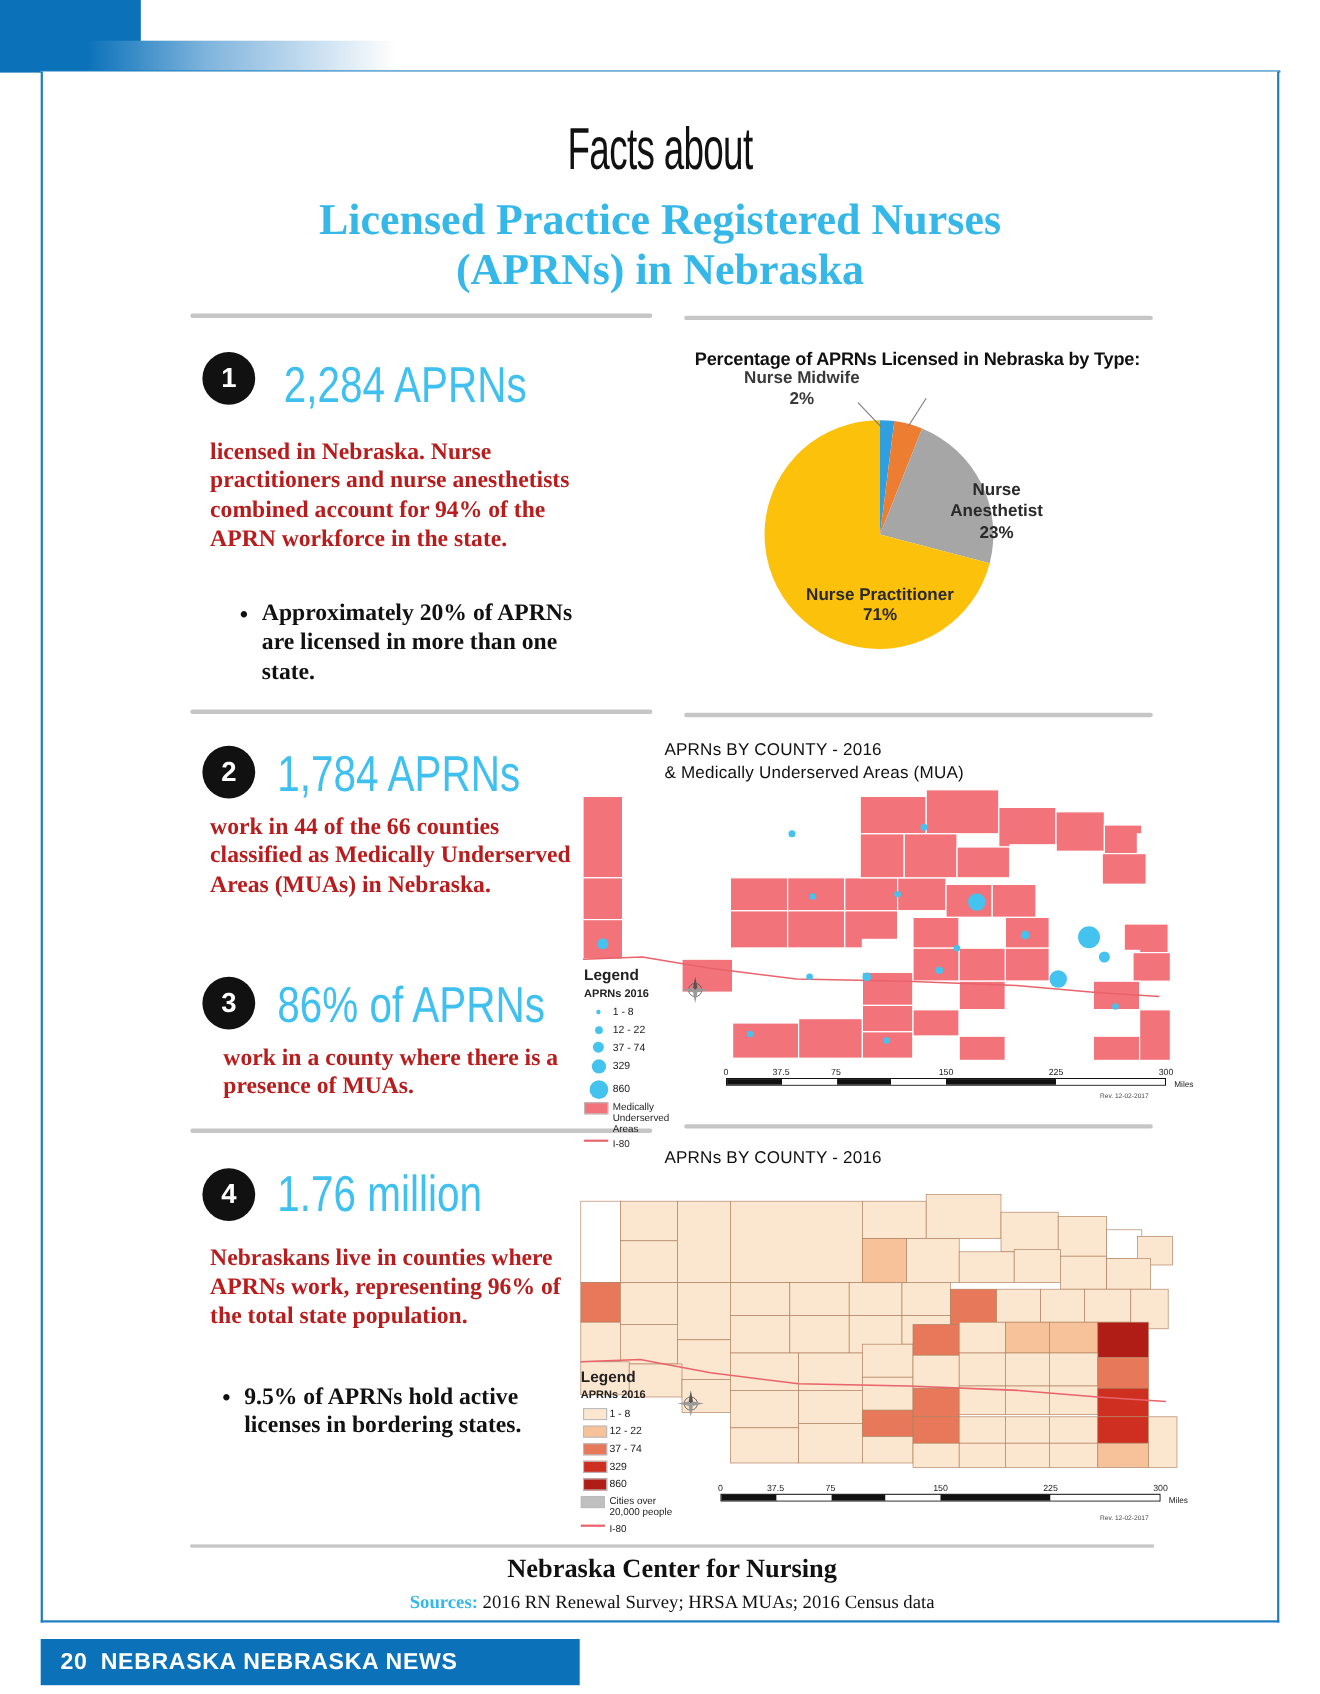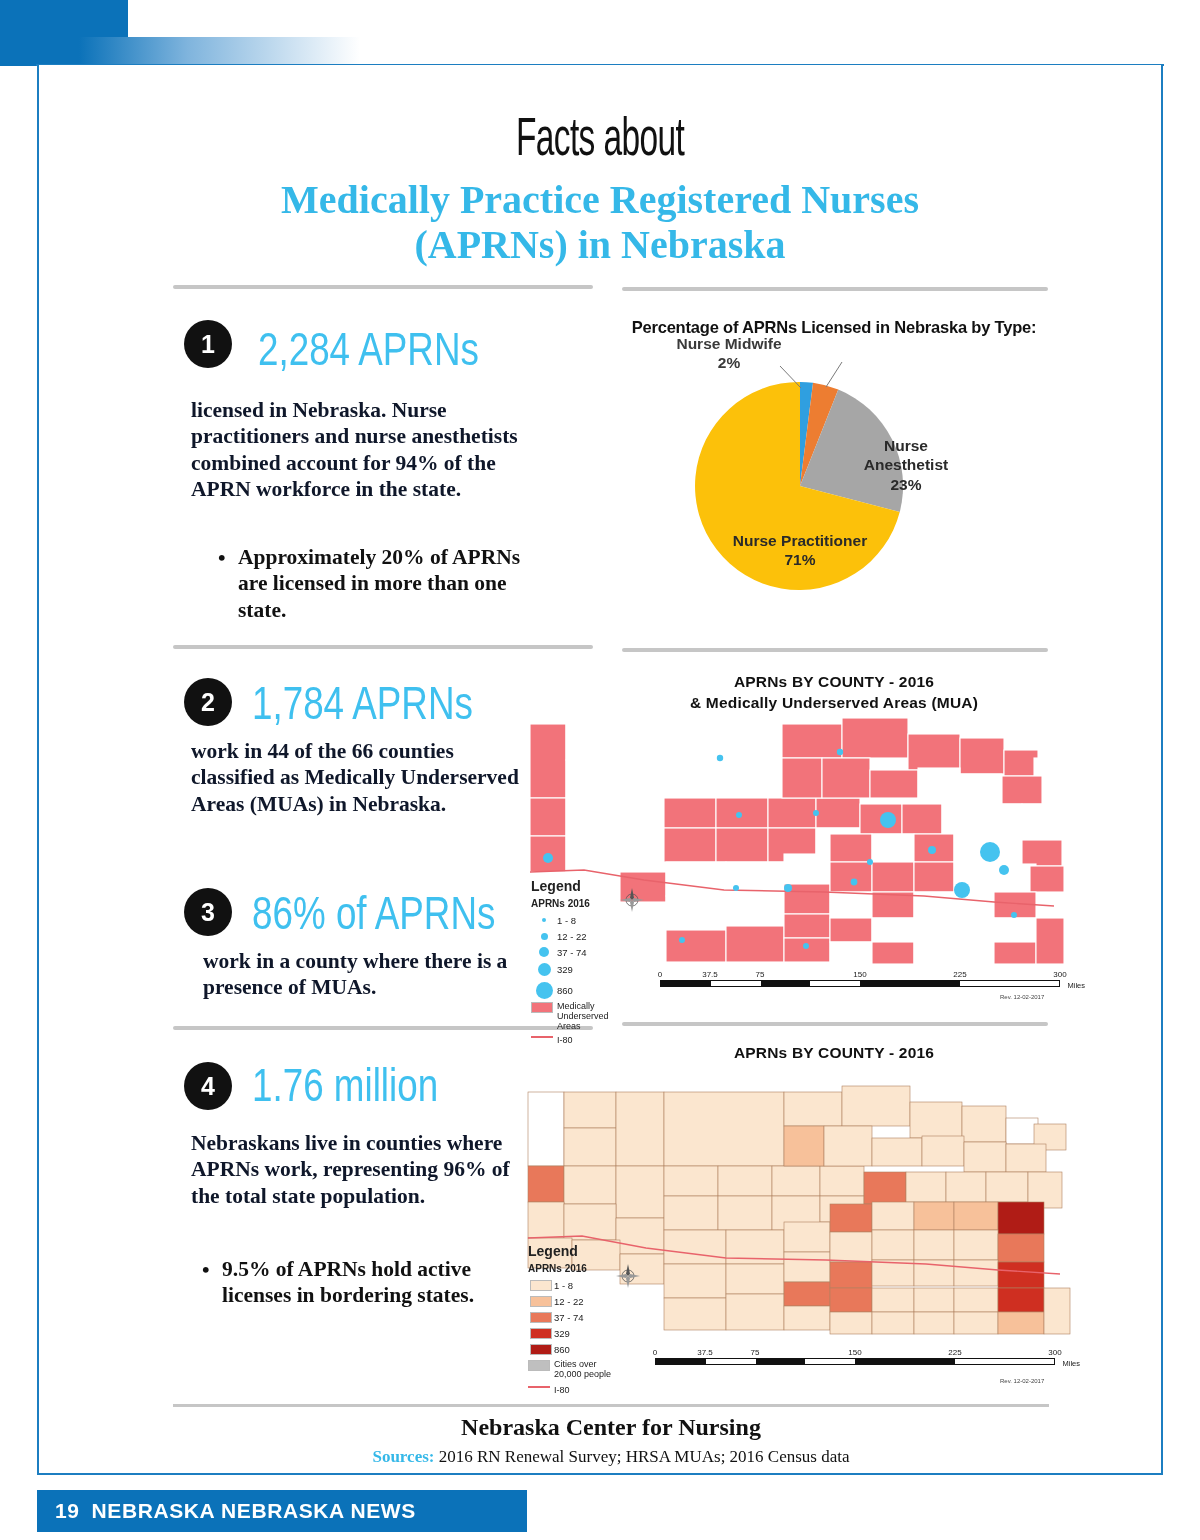--- a/index.html
+++ b/index.html
@@ -45,41 +45,41 @@
     font-family:"Liberation Sans", sans-serif;
   }
   .headline {
     position:absolute; color:#3fc0ef; font-weight:400;
     font-family:"Liberation Sans", sans-serif;
     font-size:46px; white-space:nowrap;
     transform: scaleX(0.80); transform-origin: left center;
   }
   .body-text {
     position:absolute; font-family:"Liberation Serif", serif;
-    font-weight:700; font-size:21.5px; line-height:1.23; color:#0f172a;
+    font-weight:700; font-size:21.5px; line-height:1.23; color:#b91c1c;
   }
   .bullet-text {
     position:absolute; font-family:"Liberation Serif", serif;
     font-weight:700; font-size:21.5px; line-height:1.23; color:#111;
   }
   .bullet-text .dot { position:absolute; left:-20px; top:1px; }
 
   
   .pie-title {
     position:absolute; left:604px; top:318px; width:460px; text-align:center;
     font-size:16.5px; font-weight:700; color:#111; letter-spacing:-0.2px;
   }
   .pie-wrap { position:absolute; left:604px; top:340px; width:460px; height:280px; }
   .pie-lbl { position:absolute; text-align:center; font-size:15.5px; font-weight:600; color:#3a3a3a; line-height:1.25; }
   .pie-lbl.strong { font-weight:700; color:#2a2a2a; }
 
   
   .map-title {
-    position:absolute; width:460px; text-align:center;
-    font-size:15.5px; font-weight:700; color:#111; line-height:1.35; letter-spacing:0.2px;
+    position:absolute; width:460px; text-align:left;
+    font-size:15.5px; font-weight:400; color:#111; line-height:1.35; letter-spacing:0.2px;
   }
   .map-box { position:absolute; overflow:hidden; }
   .map-box svg { display:block; }
 
   .legend { position:absolute; font-size:9px; color:#222; }
   .legend .lg-title { font-size:14px; font-weight:700; margin-bottom:4px; }
   .legend .lg-sub { font-size:10px; font-weight:700; margin-bottom:4px; }
   .legend .lg-row { display:flex; align-items:center; height:14px; margin-bottom:2px; }
   .legend .lg-row .key { width:26px; display:flex; align-items:center; justify-content:center; }
   .legend .lg-row .txt { font-size:9.5px; color:#222; }
@@ -122,21 +122,21 @@
 
 <div class="page">
 
   <div class="hdr-block"></div>
   <div class="hdr-fade"></div>
   <div class="hdr-rule"></div>
   <div class="frame"></div>
 
   <div class="title-facts">Facts about</div>
   <div class="title-main">
-    <div>Medically Practice Registered Nurses</div>
+    <div>Licensed Practice Registered Nurses</div>
     <div>(APRNs) in Nebraska</div>
   </div>
 
   <div class="rule r-l" style="top:285px"></div>
   <div class="rule r-r" style="top:287px"></div>
   <div class="rule r-l" style="top:645px"></div>
   <div class="rule r-r" style="top:648px"></div>
   <div class="rule r-l" style="top:1026px"></div>
   <div class="rule r-r" style="top:1022px"></div>
 
@@ -561,18 +561,18 @@
   <div class="credit" style="left:1000px; top:1378px;">Rev. 12-02-2017</div>
 
   <div class="foot-rule"></div>
   <div class="foot-org">Nebraska Center for Nursing</div>
   <div class="foot-src">
     <span class="lbl">Sources:</span><span> 2016 RN Renewal Survey;  HRSA MUAs; 2016 Census data</span>
   </div>
 
   <div class="page-bar">
     <div class="inner">
-      <span class="num">19</span>
+      <span class="num">20</span>
       <span>NEBRASKA NEBRASKA NEWS</span>
     </div>
   </div>
 
 </div>
 
 </body></html>

